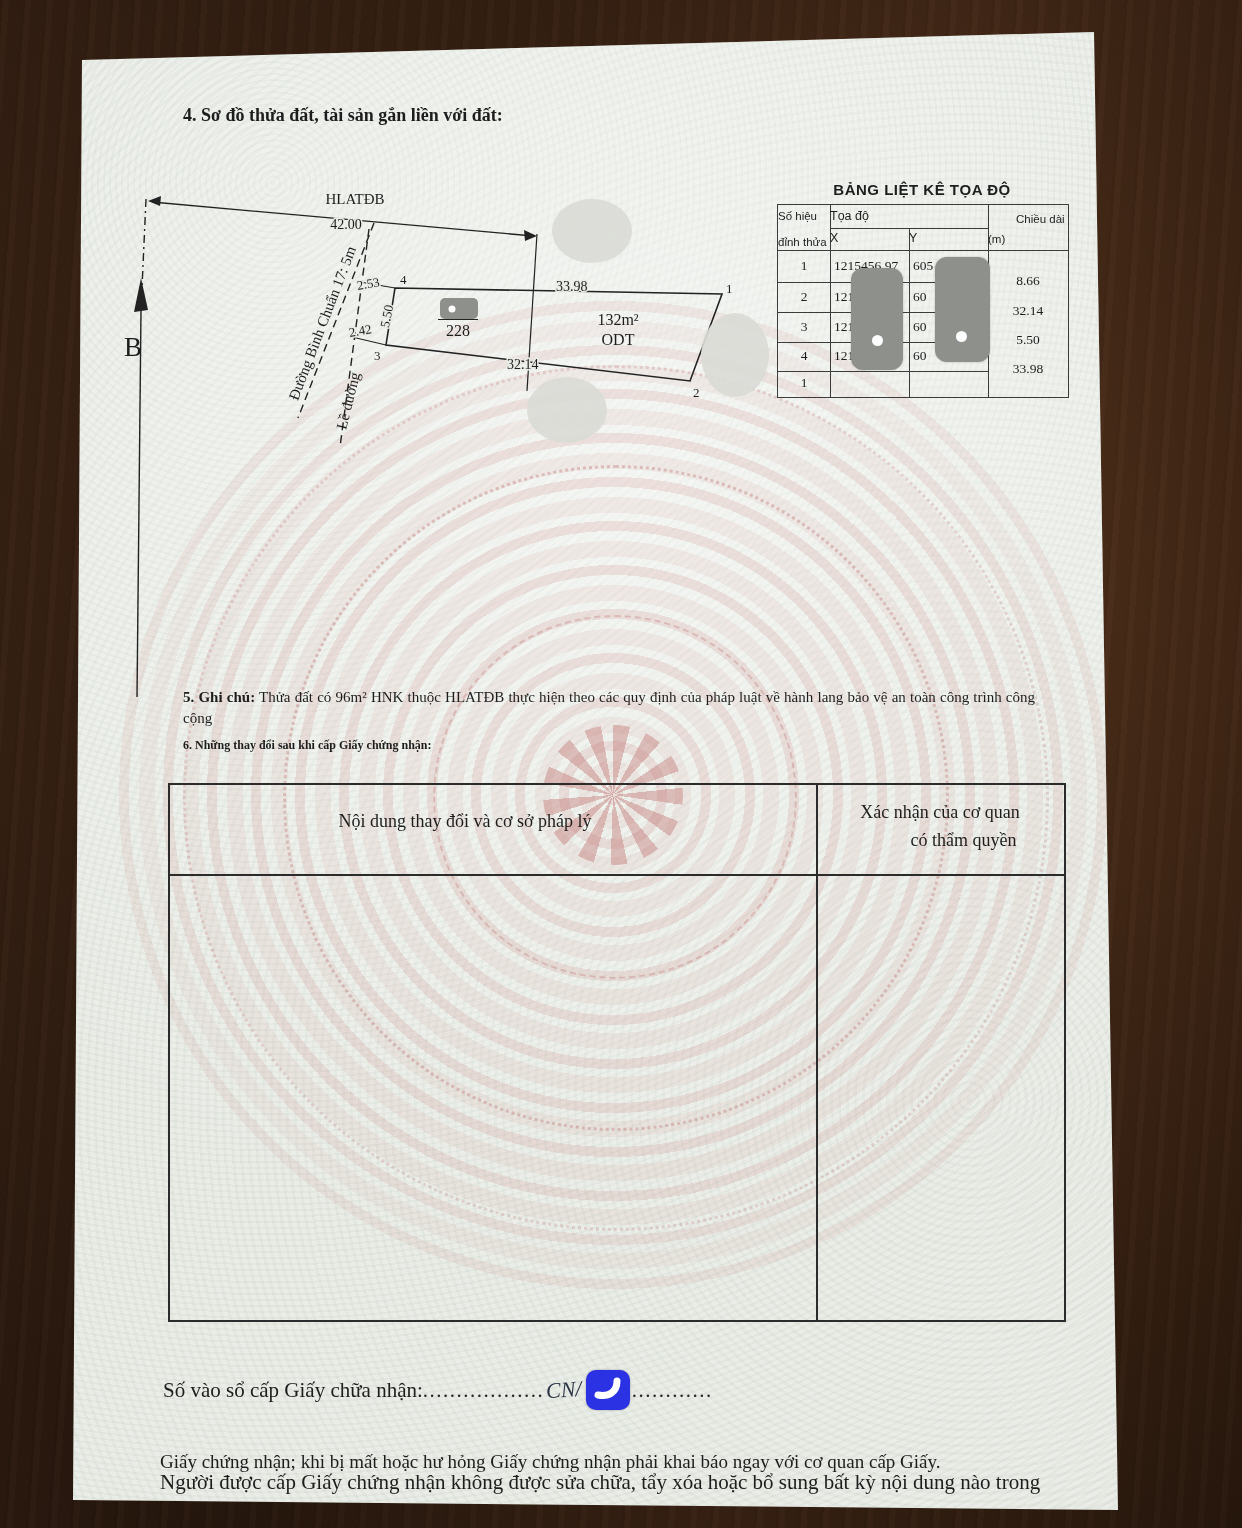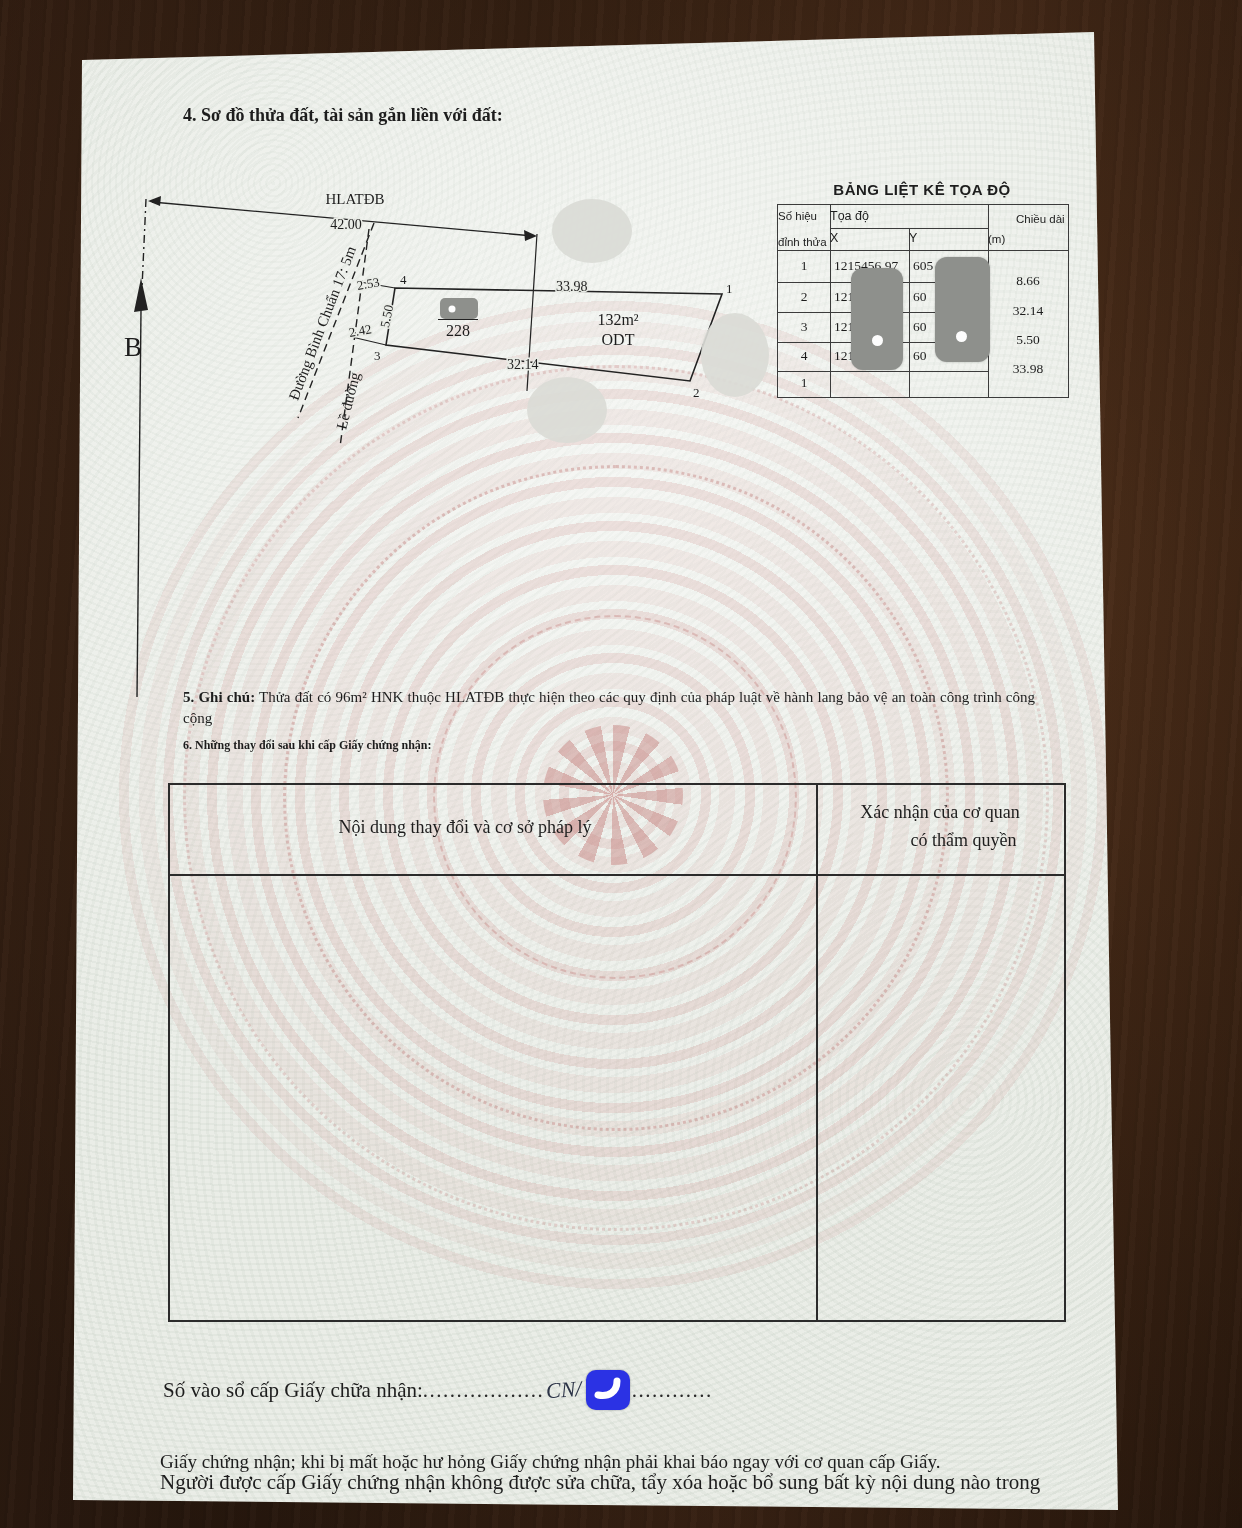--- a/index.html
+++ b/index.html
@@ -184,21 +184,21 @@
 
 <div class="abs sec5">
   <b>5. Ghi chú:</b>
   <span>Thửa đất có 96m² HNK thuộc HLATĐB thực hiện theo các quy định của pháp luật về hành lang bảo vệ an toàn công trình công cộng</span>
 </div>
 <div class="abs sec6-title">6. Những thay đổi sau khi cấp Giấy chứng nhận:</div>
 
 <div class="abs chtable">
   <div class="vdiv"></div>
   <div class="hdiv"></div>
-  <div class="chh" style="left:0;width:590px;top:32px;">Nội dung thay đổi và cơ sở pháp lý</div>
+  <div class="chh" style="left:0;width:590px;top:26px;">Nội dung thay đổi và cơ sở pháp lý</div>
   <div class="chh" style="left:646px;width:248px;top:17px;text-align:center;">Xác nhận của cơ quan</div>
   <div class="chh" style="left:646px;width:295px;top:45px;">có thẩm quyền</div>
 </div>
 
 <div class="abs registry">
   <span>Số vào sổ cấp Giấy chữa nhận:</span>
     <span class="dots">..................</span>
     <span class="handwritten">CN/</span>
   <span class="sticker-blue">
     <svg width="30" height="28" viewBox="0 0 30 28">

